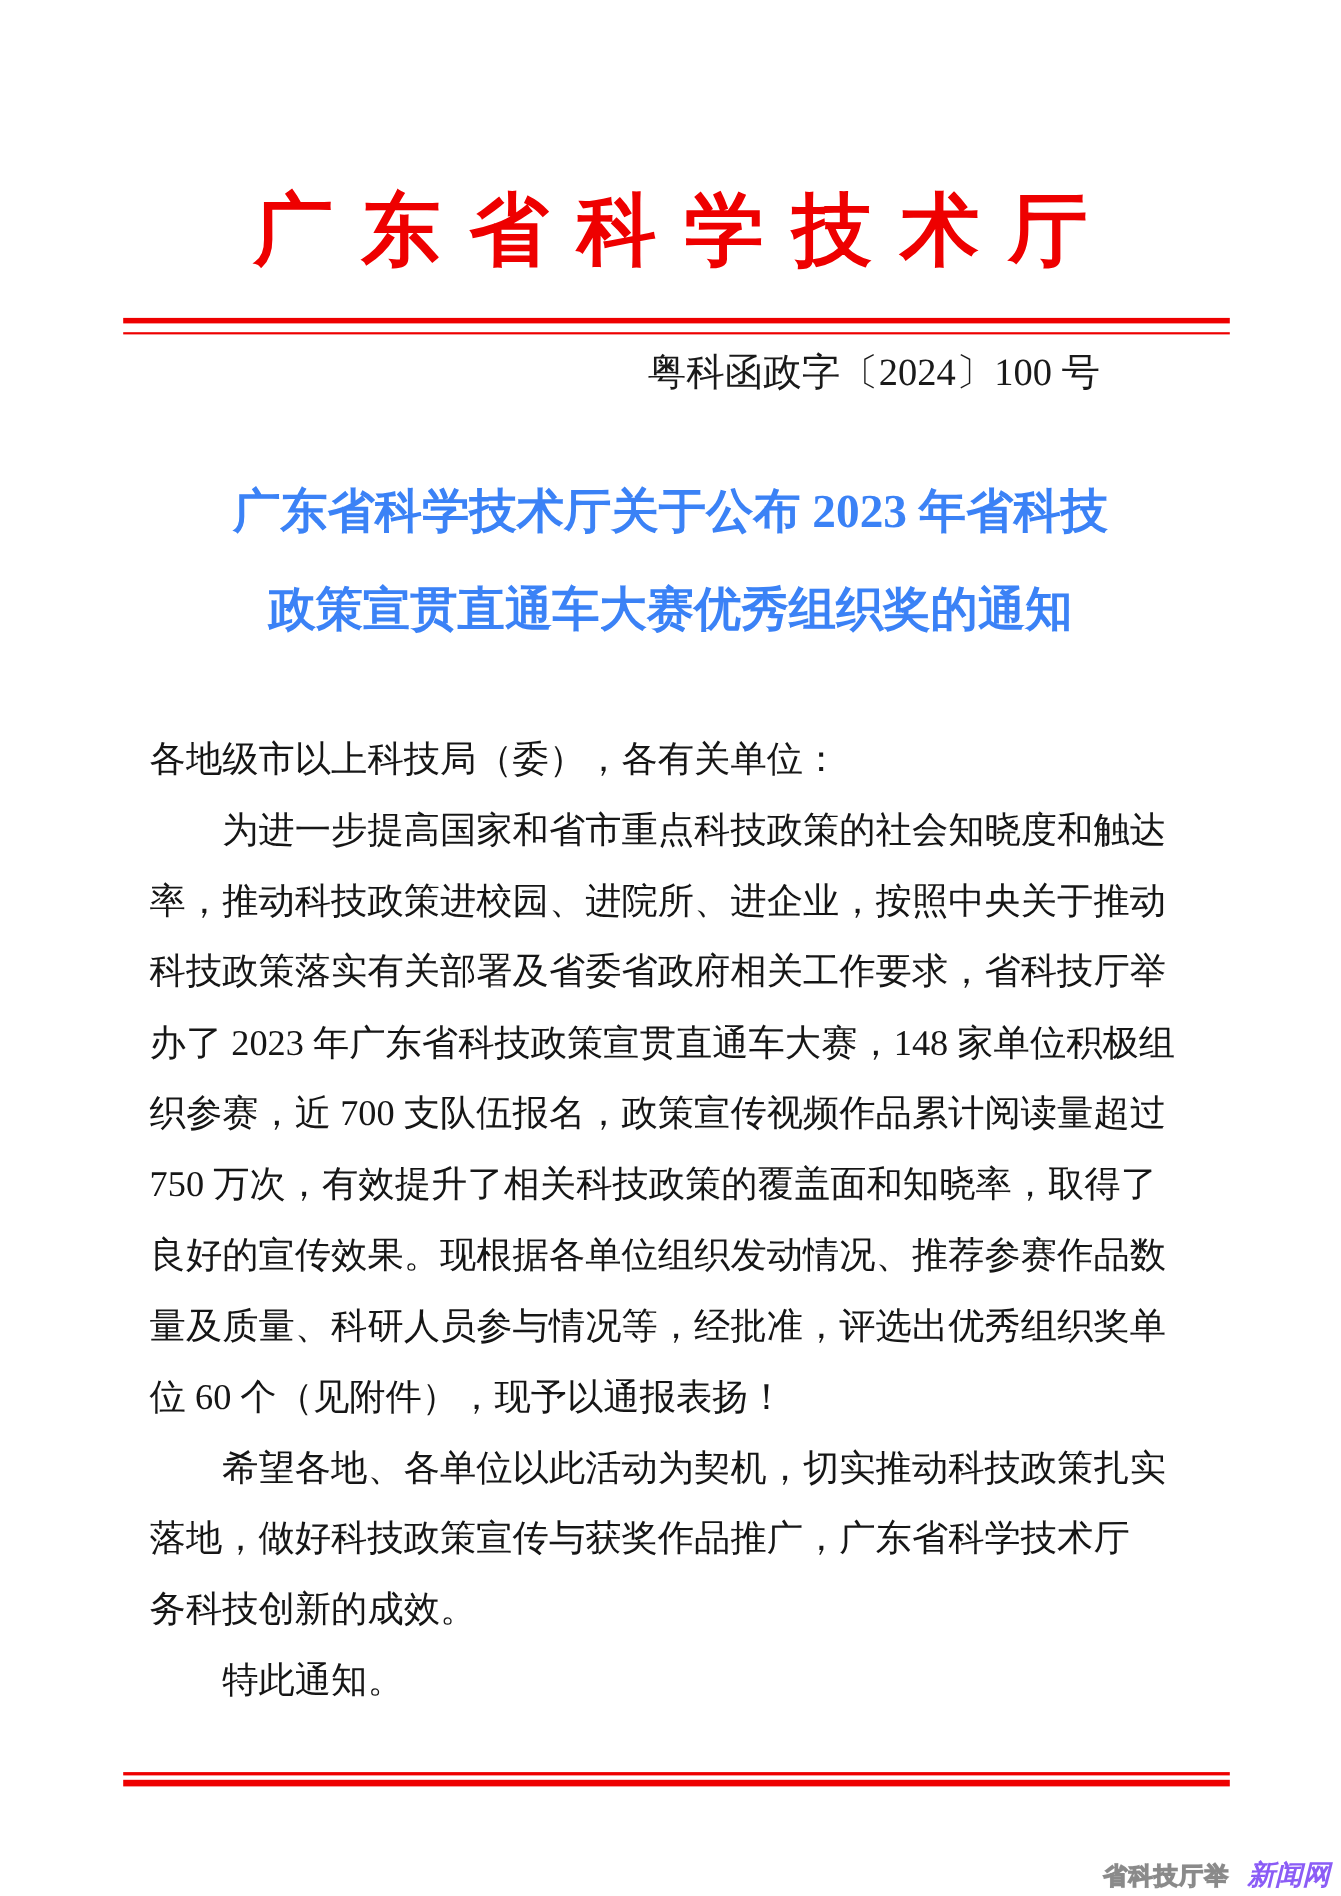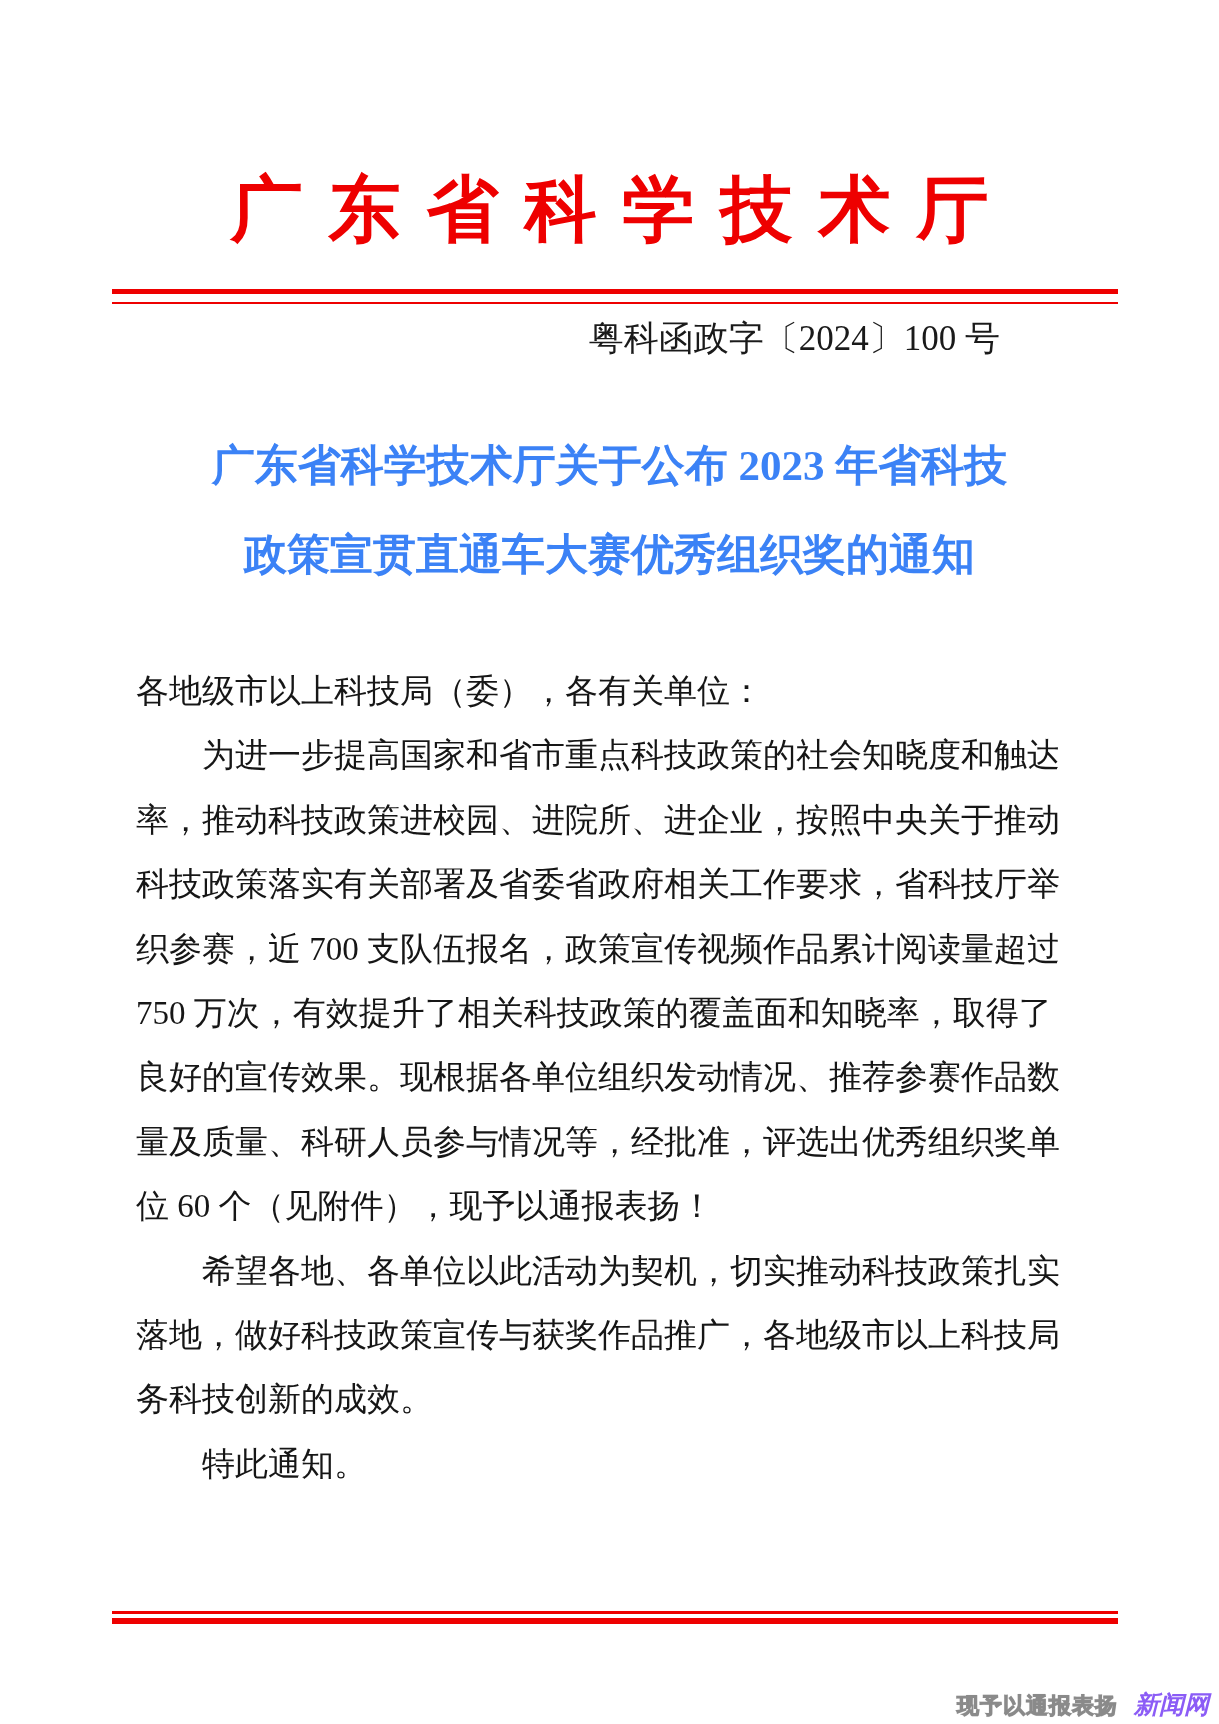--- a/index.html
+++ b/index.html
@@ -130,31 +130,32 @@
   <div class="notice-title">
     <div class="title-line">广东省科学技术厅关于公布 2023 年省科技</div>
     <div class="title-line">政策宣贯直通车大赛优秀组织奖的通知</div>
   </div>
 
   <div class="body-text">
       <div class="body-line">各地级市以上科技局（委），各有关单位：</div>
       <div class="body-line">　　为进一步提高国家和省市重点科技政策的社会知晓度和触达</div>
       <div class="body-line">率，推动科技政策进校园、进院所、进企业，按照中央关于推动</div>
       <div class="body-line">科技政策落实有关部署及省委省政府相关工作要求，省科技厅举</div>
+      <div class="body-line">办了 2023 年广东省科技政策宣贯直通车大赛，148 家单位积极组</div>
       <div class="body-line">织参赛，近 700 支队伍报名，政策宣传视频作品累计阅读量超过</div>
       <div class="body-line">750 万次，有效提升了相关科技政策的覆盖面和知晓率，取得了</div>
       <div class="body-line">良好的宣传效果。现根据各单位组织发动情况、推荐参赛作品数</div>
       <div class="body-line">量及质量、科研人员参与情况等，经批准，评选出优秀组织奖单</div>
       <div class="body-line">位 60 个（见附件），现予以通报表扬！</div>
       <div class="body-line">　　希望各地、各单位以此活动为契机，切实推动科技政策扎实</div>
-      <div class="body-line">落地，做好科技政策宣传与获奖作品推广，各地级市以上科技局</div>
+      <div class="body-line">落地，做好科技政策宣传与获奖作品推广，广东省科学技术厅</div>
       <div class="body-line">务科技创新的成效。</div>
       <div class="body-line">　　特此通知。</div>
     </div>
 
   <div class="rule rule-bottom"></div>
 
   <div class="watermark">
-    <span class="wm-site">现予以通报表扬</span>
+    <span class="wm-site">省科技厅举</span>
     <span class="wm-section">新闻网</span>
   </div>
 
 </div>
 
 </body></html>

